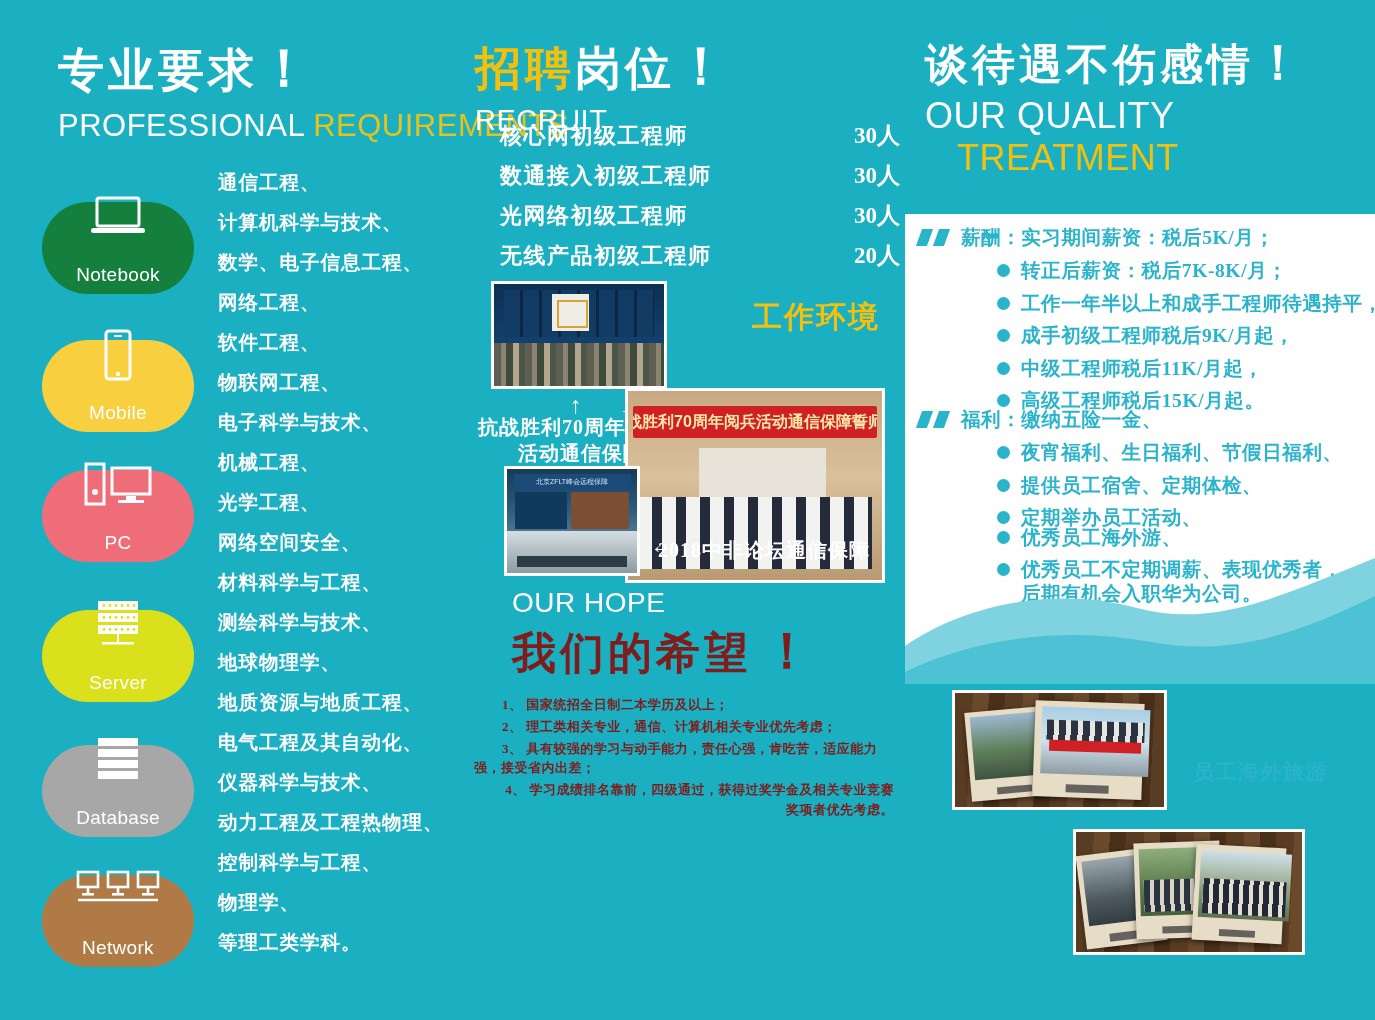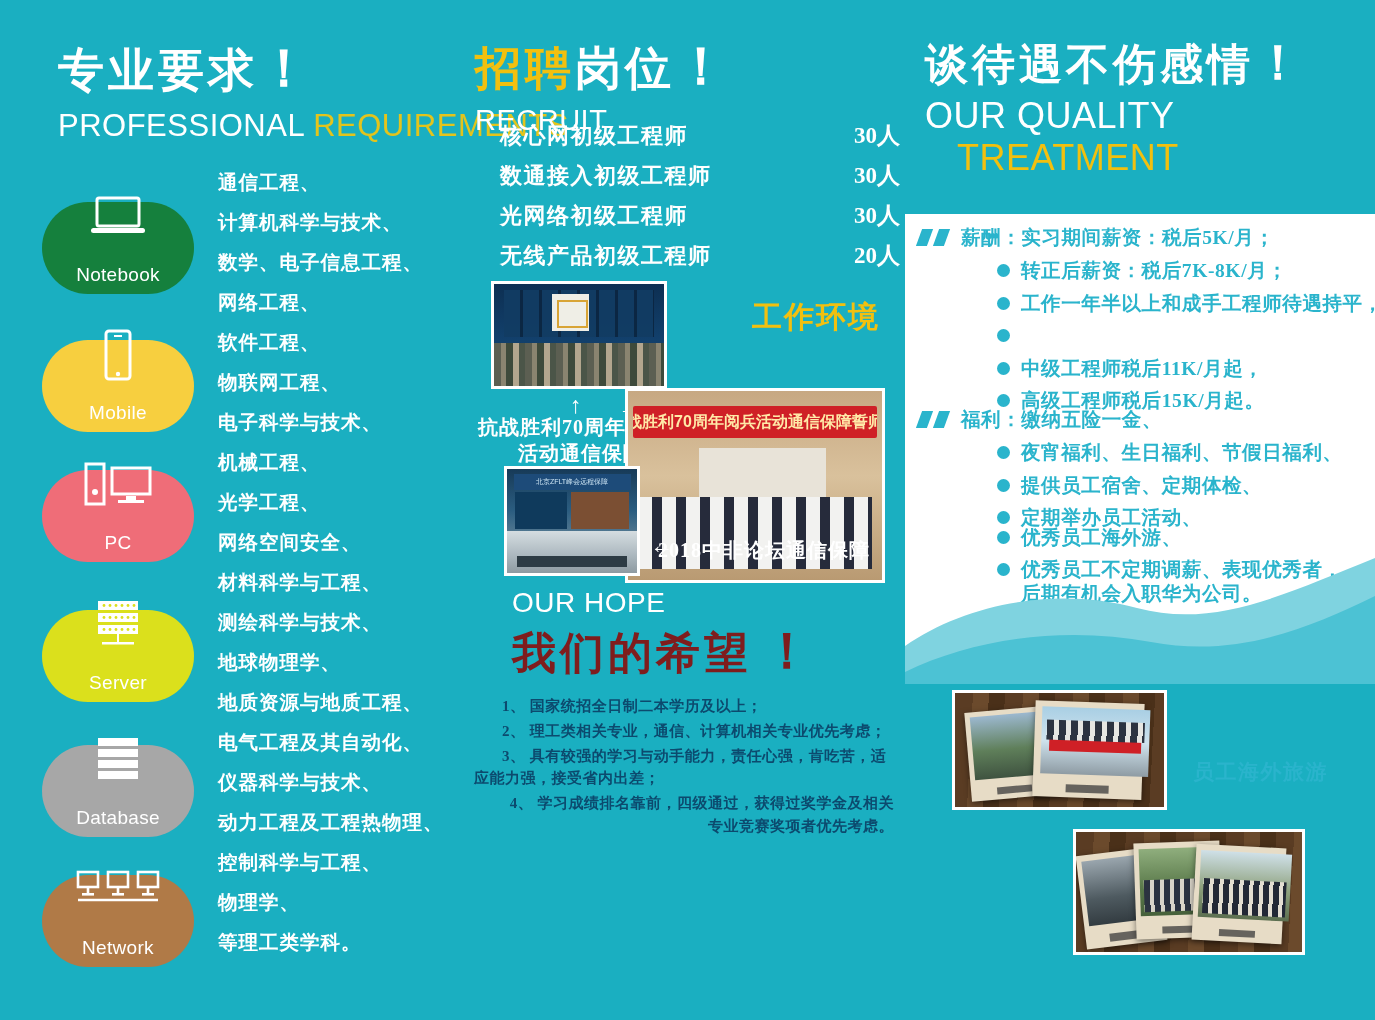--- a/index.html
+++ b/index.html
@@ -55,21 +55,21 @@
   .jobs{position:absolute;left:40px;top:120px;width:400px;}
   .job-row{display:flex;justify-content:space-between;align-items:baseline;
     color:#fff;font-weight:bold;font-size:22px;letter-spacing:1.5px;margin-bottom:9px;}
   .job-row .cnt{font-size:23px;letter-spacing:0;}
 
   .photo{position:absolute;background:#123;border:3px solid #fff;box-sizing:border-box;overflow:hidden;}
   .photo .inner{width:100%;height:100%;position:relative;}
 
   .cap{color:#fff;font-weight:bold;font-size:20px;letter-spacing:1px;line-height:1.25;white-space:nowrap;}
 
-  .hope-num{color:#0c4a6e;font-weight:bold;font-size:15px;letter-spacing:.5px;line-height:1.52;}
+  .hope-num{color:#7f1d1d;font-weight:bold;font-size:13px;letter-spacing:.5px;line-height:1.52;}
 
   
   .white-panel{
     position:absolute;left:0;top:214px;width:470px;height:470px;background:#ffffff;
   }
   .wave{position:absolute;bottom:0;left:0;width:470px;height:150px;overflow:hidden;}
   .treat-line{color:#2ab4cc;font-weight:bold;font-size:19.5px;letter-spacing:.6px;line-height:1;white-space:nowrap;}
   .bullet{
     display:inline-block;width:13px;height:13px;border-radius:50%;
     background:#2ab4cc;margin-right:11px;vertical-align:middle;position:relative;top:-2px;
@@ -334,21 +334,21 @@
 
     <div class="white-panel">
 
       <div style="position:absolute;left:14px;top:14px;">
         <div class="treat-line cn-hand">
           <span class="qm"><i></i><i></i></span><span>薪酬：实习期间薪资：税后5K/月；</span>
         </div>
         <div style="margin-left:78px;margin-top:13px;">
           <div class="treat-line cn-hand" style="margin-bottom:13px;"><span class="bullet"></span><span>转正后薪资：税后7K-8K/月；</span></div>
           <div class="treat-line cn-hand" style="margin-bottom:13px;"><span class="bullet"></span><span>工作一年半以上和成手工程师待遇持平，</span></div>
-          <div class="treat-line cn-hand" style="margin-bottom:13px;"><span class="bullet"></span></div>
+          <div class="treat-line cn-hand" style="margin-bottom:13px;"><span class="bullet"></span><span>成手初级工程师税后9K/月起，</span></div>
           <div class="treat-line cn-hand" style="margin-bottom:13px;"><span class="bullet"></span><span>中级工程师税后11K/月起，</span></div>
           <div class="treat-line cn-hand"><span class="bullet"></span><span>高级工程师税后15K/月起。</span></div>
         </div>
       </div>
 
       <div style="position:absolute;left:14px;top:196px;">
         <div class="treat-line cn-hand">
           <span class="qm"><i></i><i></i></span><span>福利：缴纳五险一金、</span>
         </div>
         <div style="margin-left:78px;margin-top:13px;">

